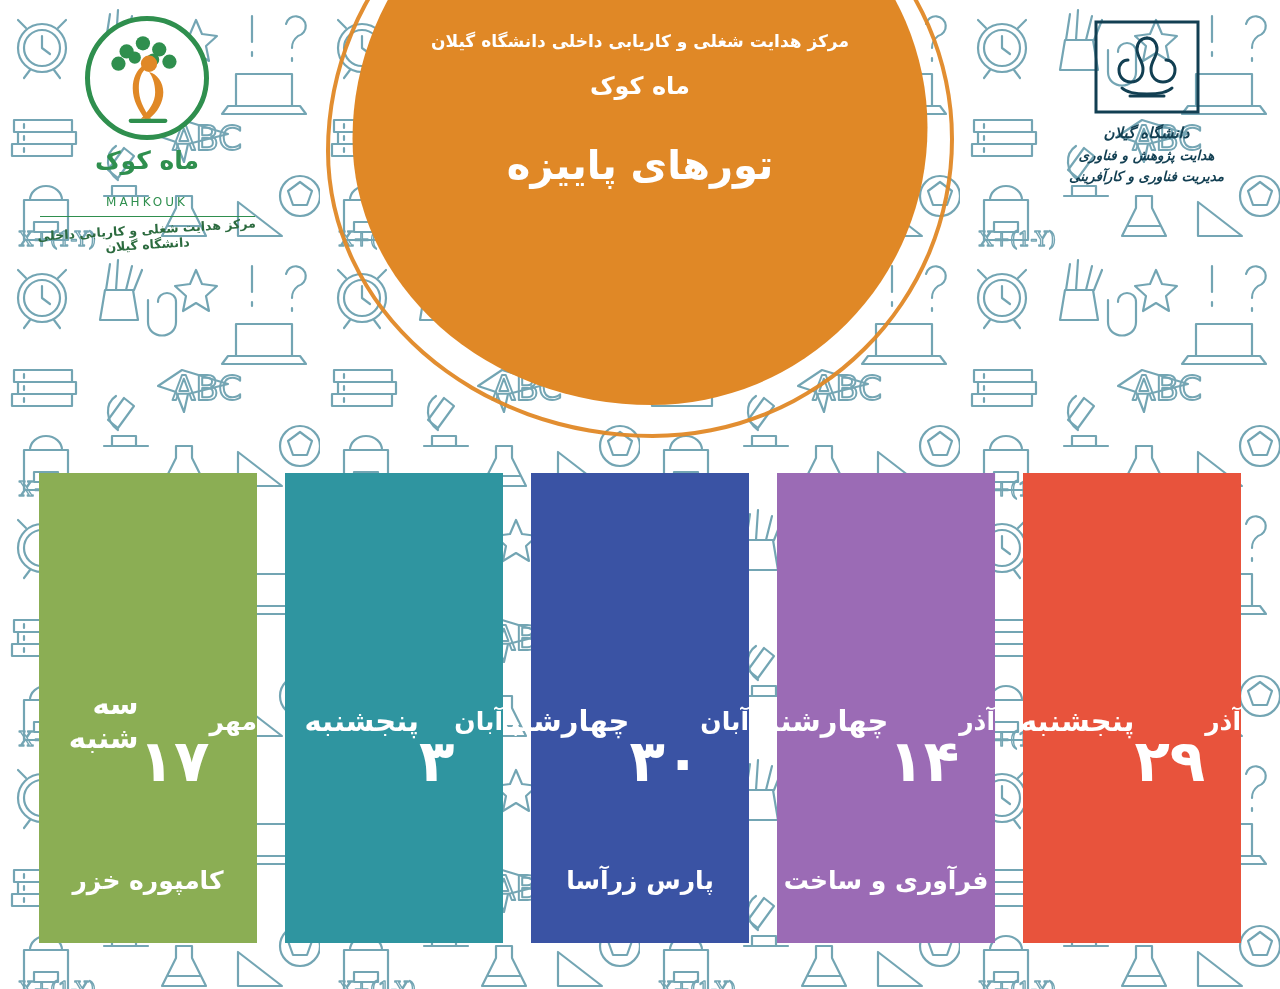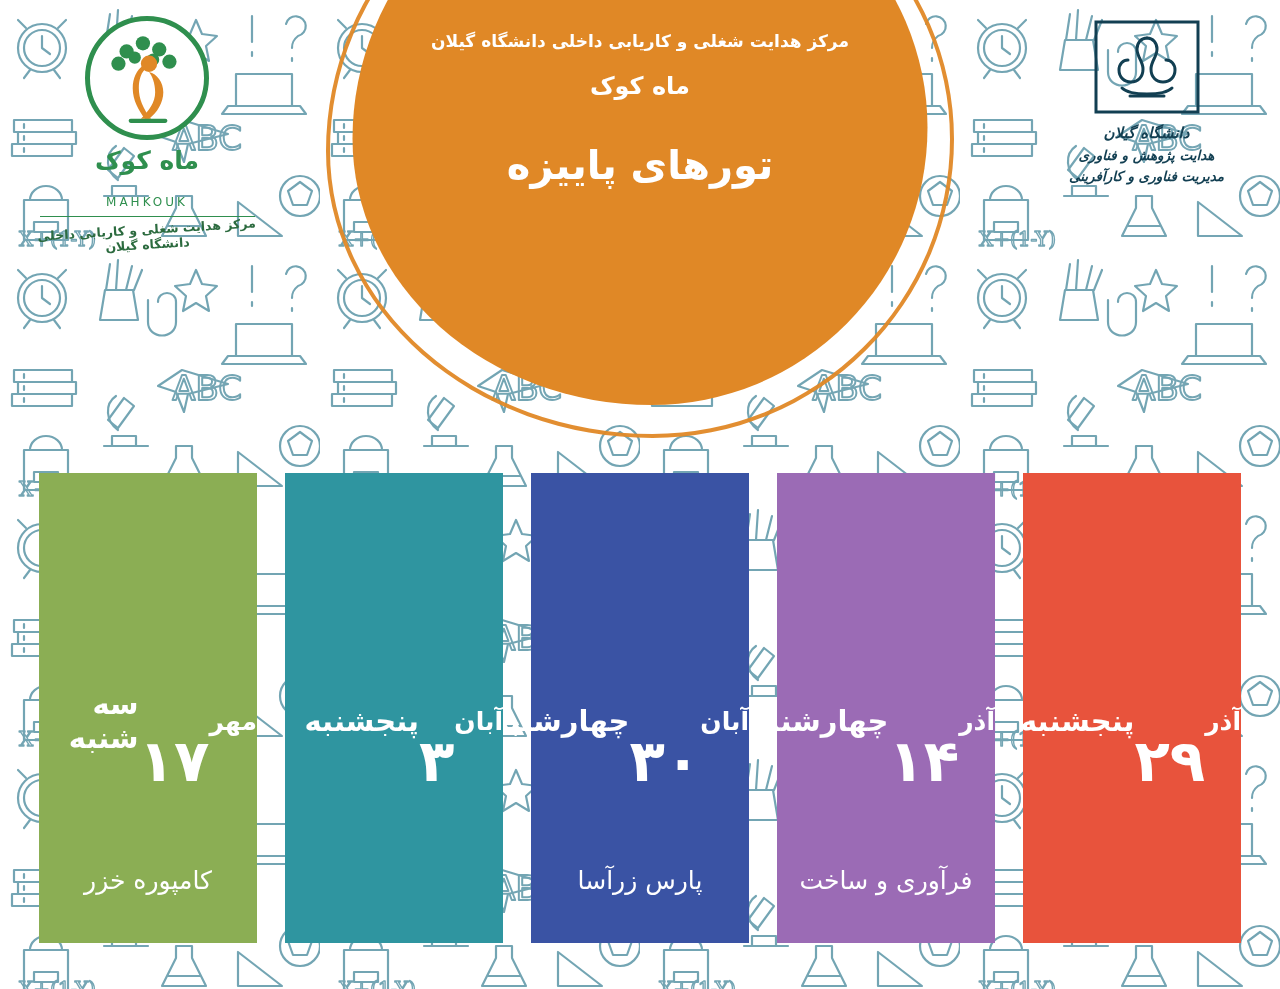--- a/index.html
+++ b/index.html
@@ -203,21 +203,21 @@
     font-size: 29px;
     font-weight: bold;
   }
   .card .tour {
     position: absolute;
     bottom: 48px;
     left: 0;
     right: 0;
     text-align: center;
     font-size: 25px;
-    font-weight: normal;
+    font-weight: bold;
     padding: 0 4px;
     box-sizing: border-box;
   }
 </style>
 </head>
 <body>
 
 <div class="poster">
 
   <div class="doodle-layer">

